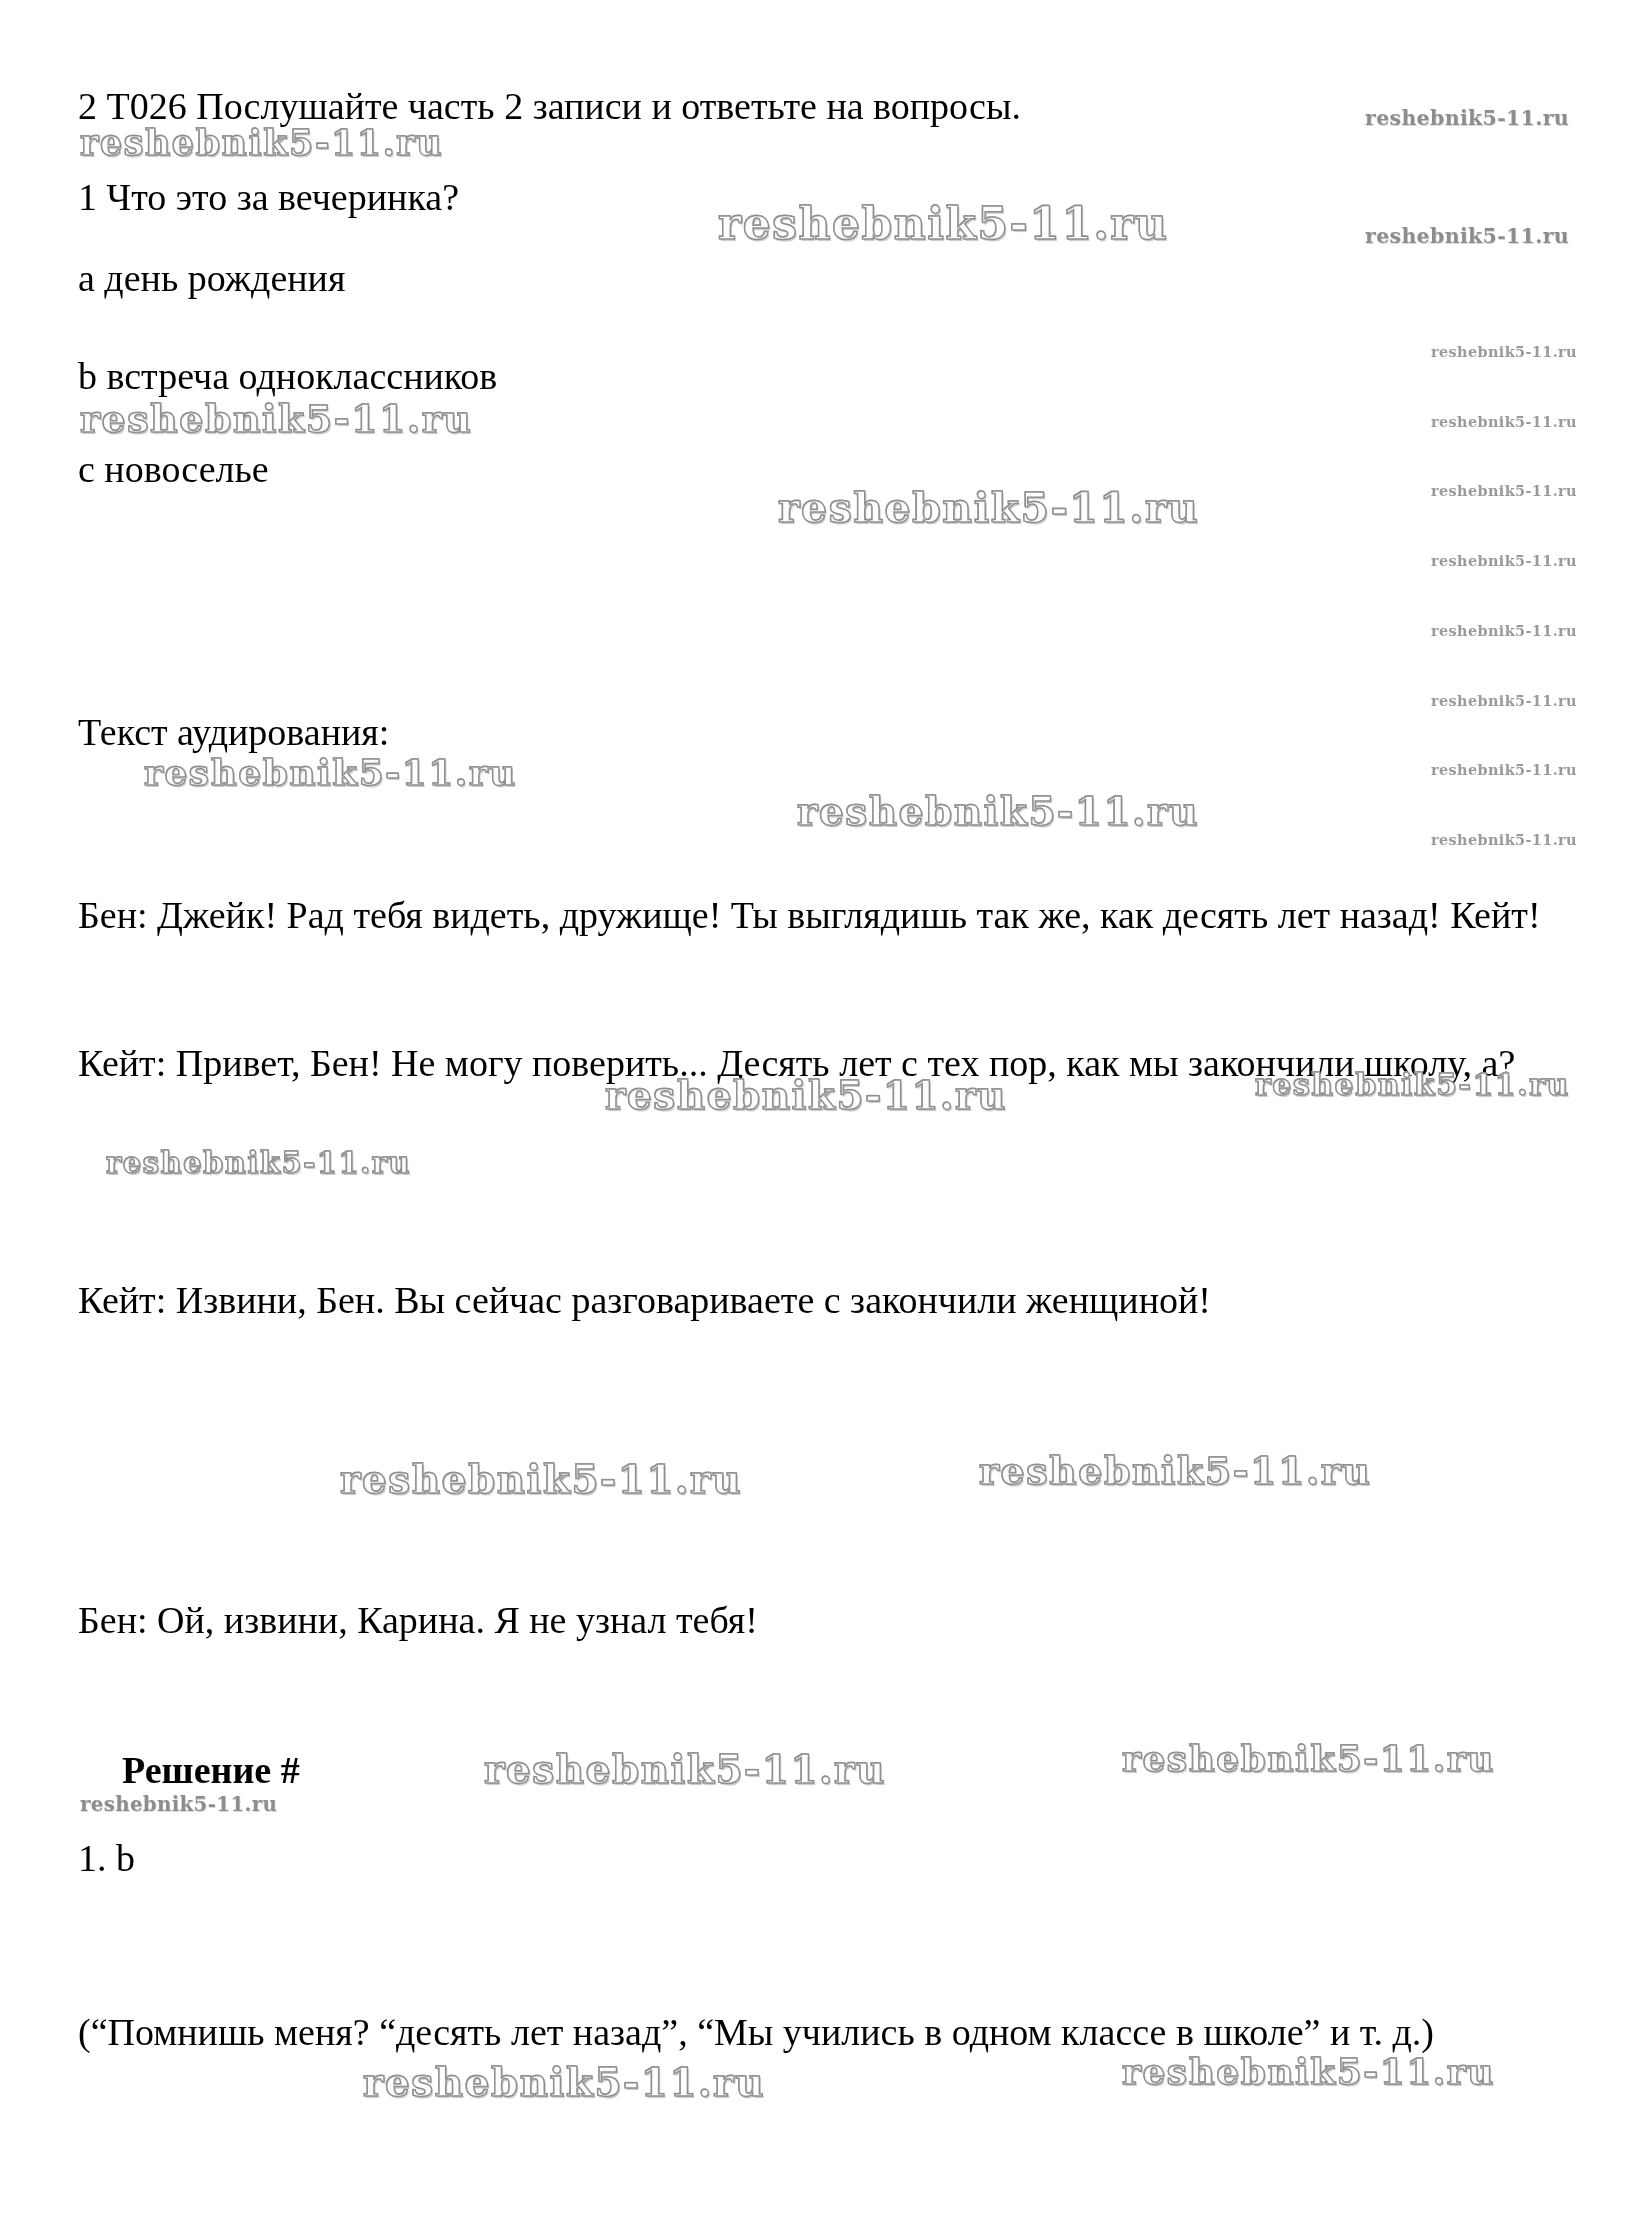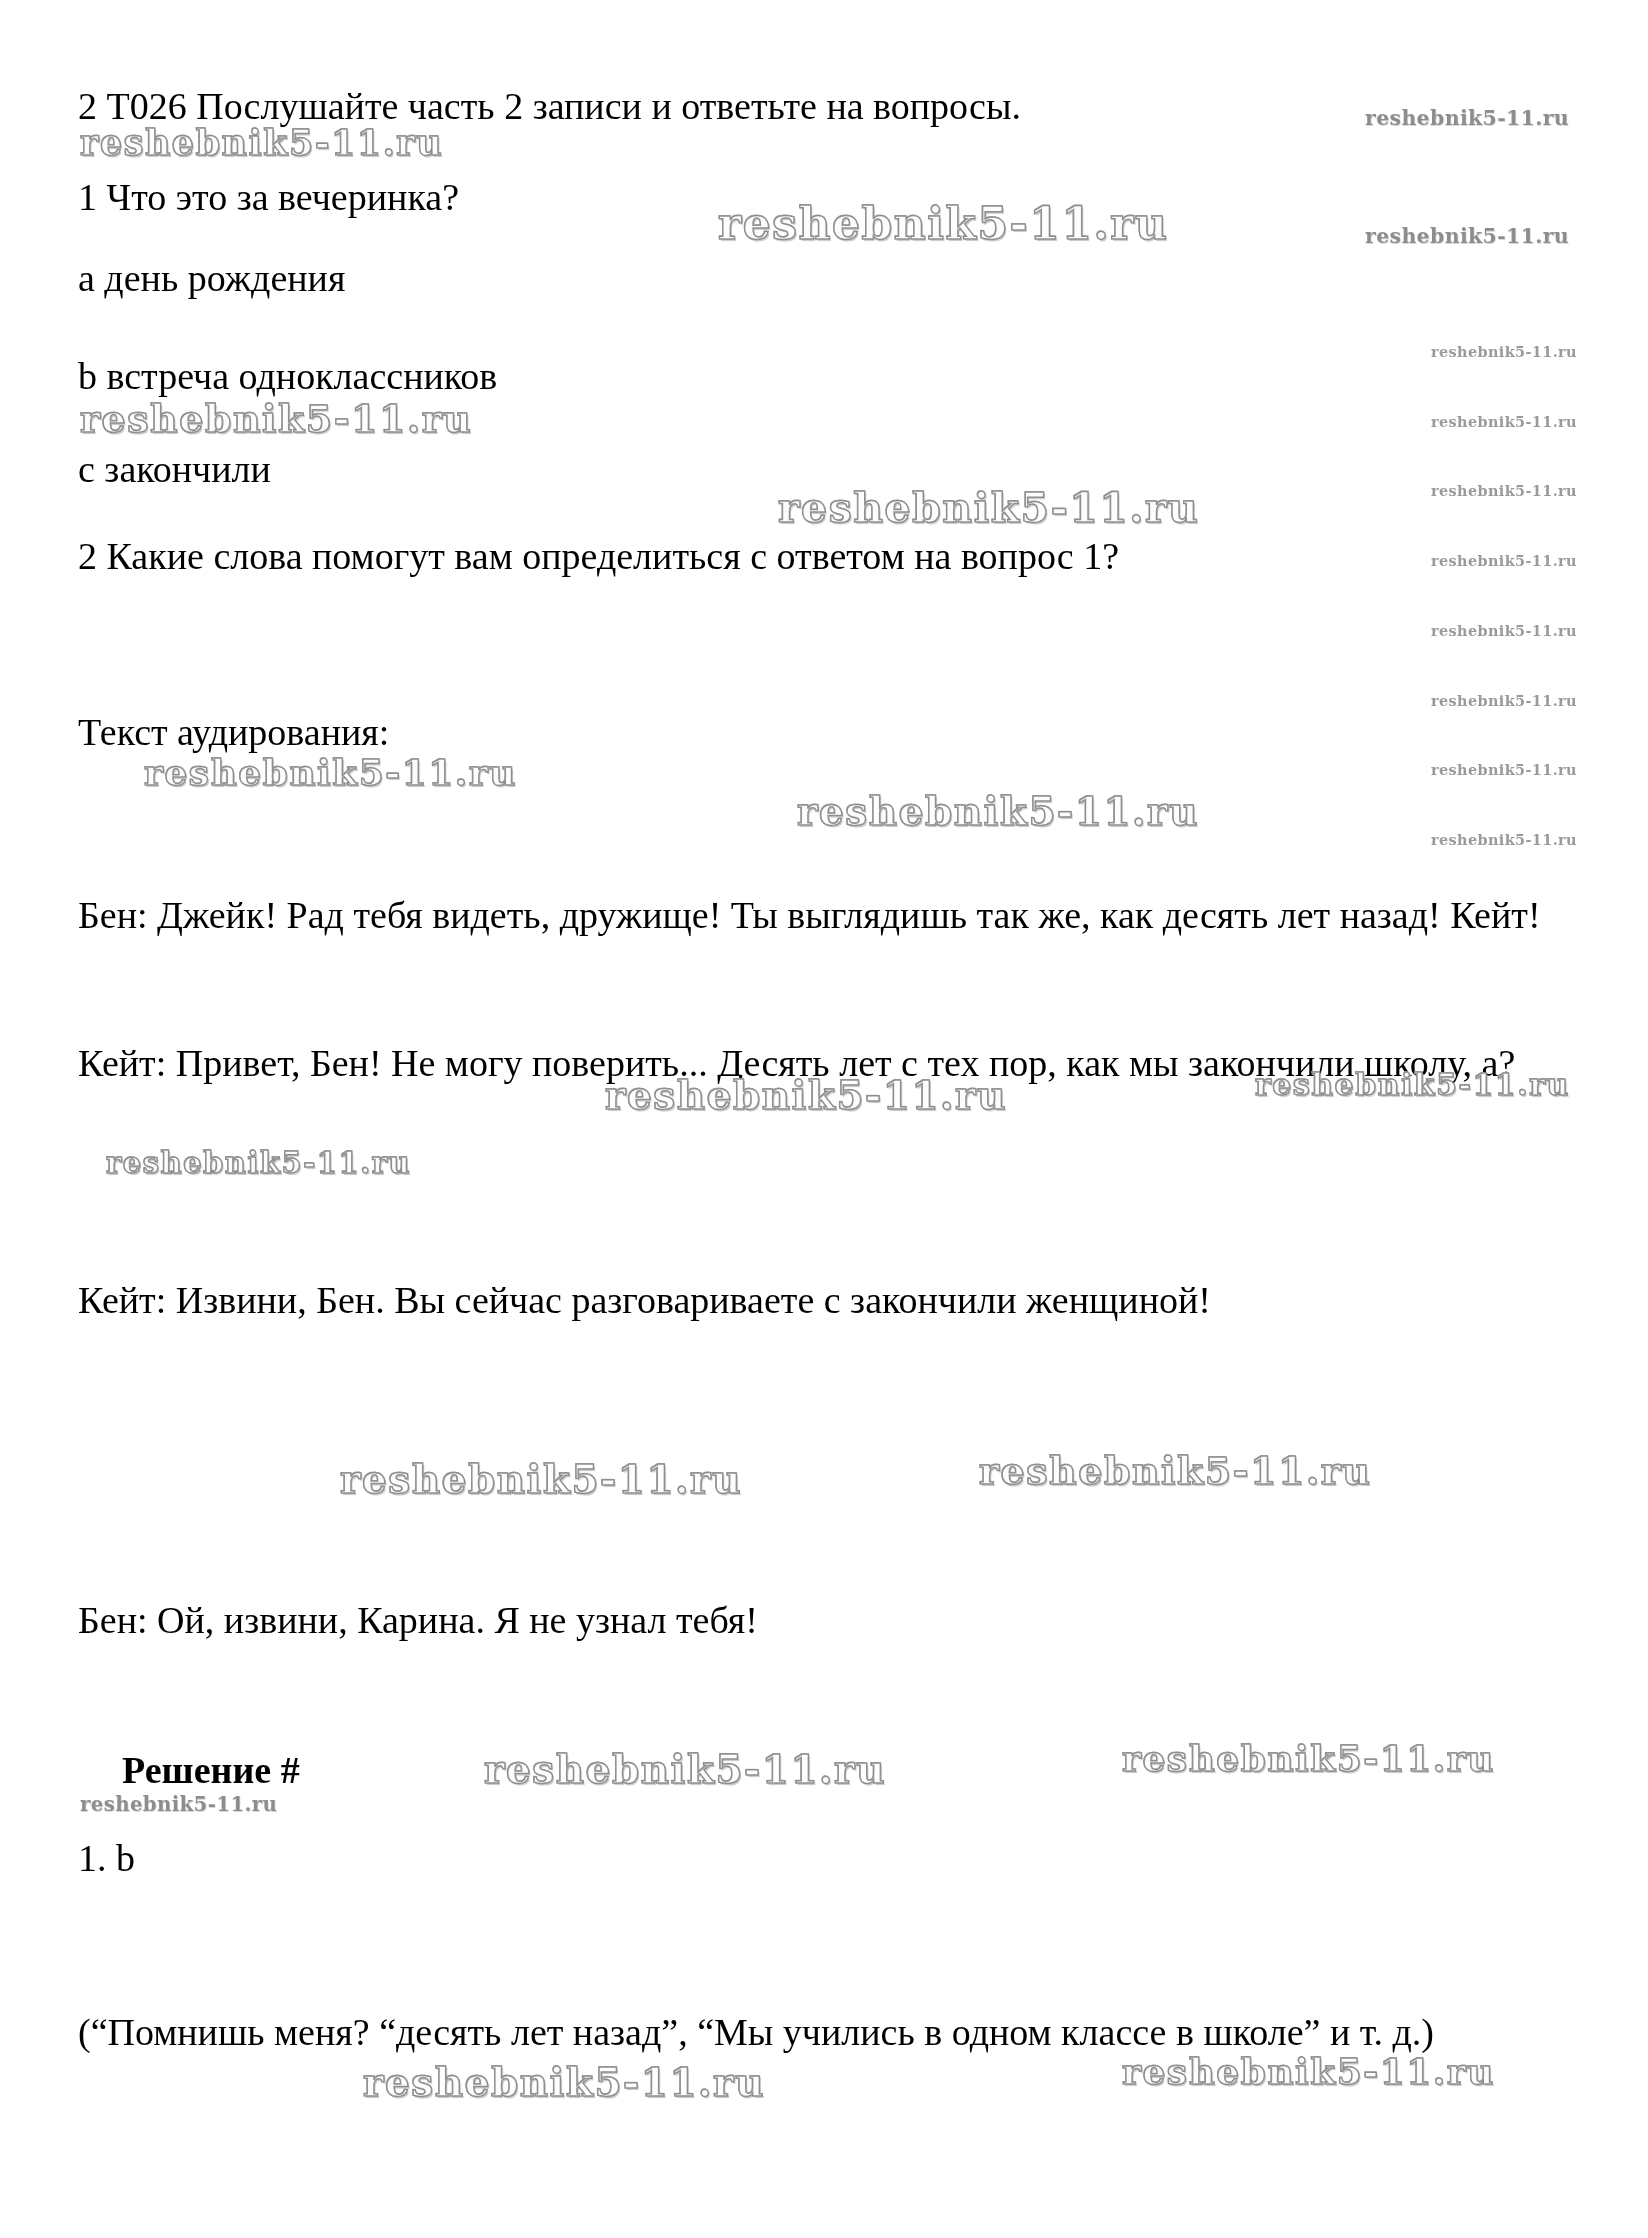--- a/index.html
+++ b/index.html
@@ -98,22 +98,21 @@
 </style>
 </head>
 <body>
 
 <div class="page">
 
   <div class="para t-title">2 Т026 Послушайте часть 2 записи и ответьте на вопросы.</div>
   <div class="para t-q1">1 Что это за вечеринка?</div>
   <div class="para t-oa">a день рождения</div>
   <div class="para t-ob">b встреча одноклассников</div>
-  <div class="para t-oc">c закончили</div>
-  <div class="para t-q2">2 Какие слова помогут вам определиться с ответом на вопрос 1?</div>
+  <div class="para t-oc">c новоселье</div>
 
   <div class="para t-th">Текст аудирования:</div>
 
   <div class="para t-d1">Бен: Джейк! Рад тебя видеть, дружище! Ты выглядишь так же, как десять лет назад! Кейт!</div>
   <div class="para t-d2 justify">Кейт: Привет, Бен! Не могу поверить... Десять лет с тех пор, как мы закончили школу, а?</div>
   <div class="para t-d4">Кейт: Извини, Бен. Вы сейчас разговариваете с закончили женщиной!</div>
   <div class="para t-d7">Бен: Ой, извини, Карина. Я не узнал тебя!</div>
 
   <div class="para t-sol bold">Решение #</div>
   <div class="para t-a0">1. b</div>

